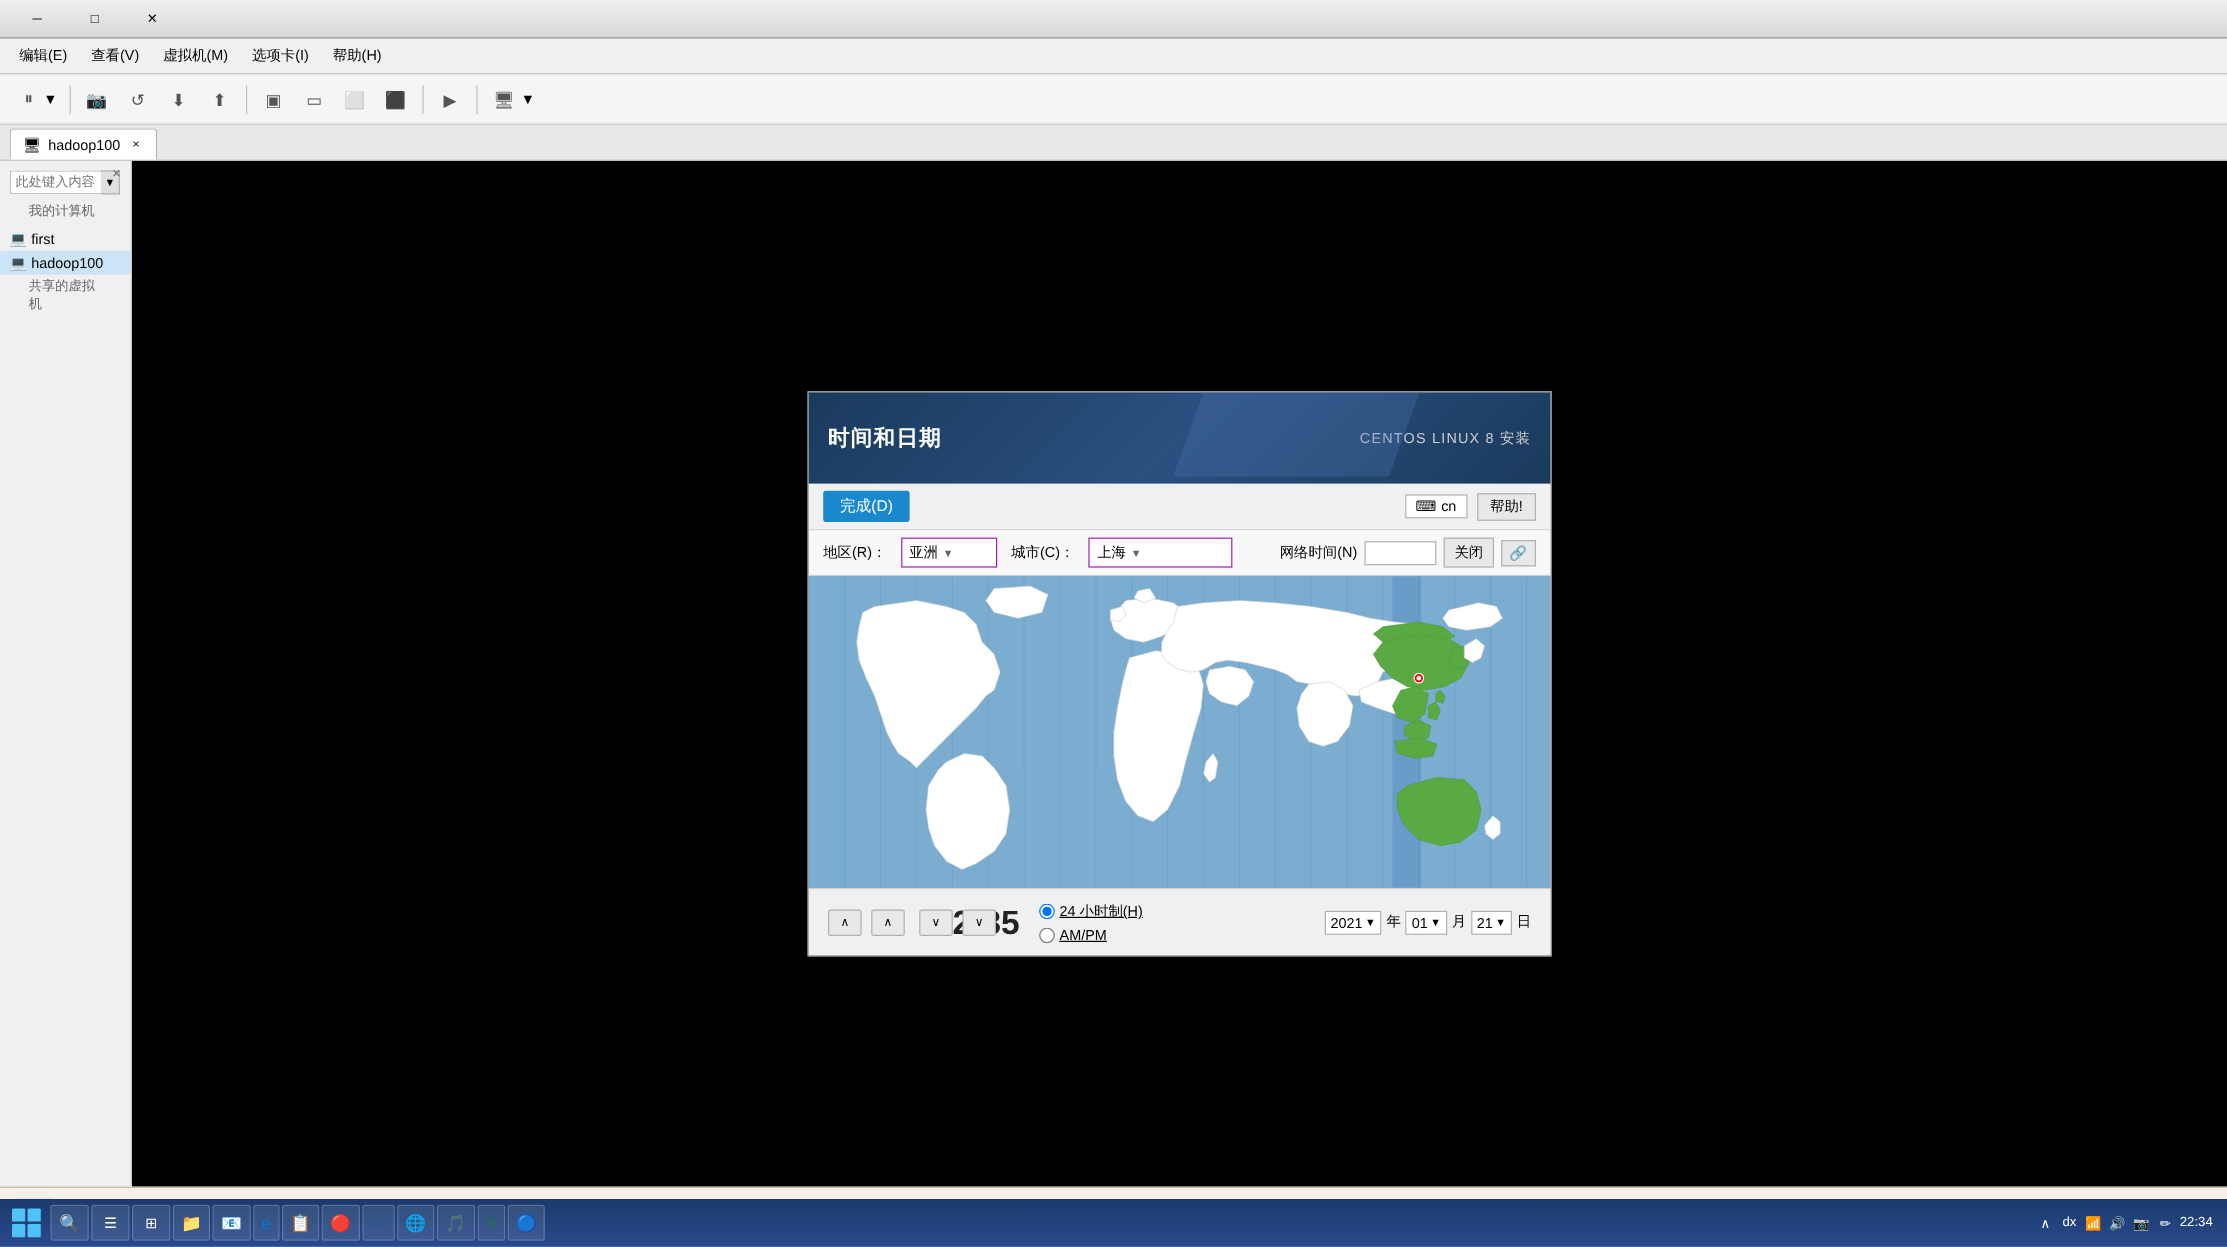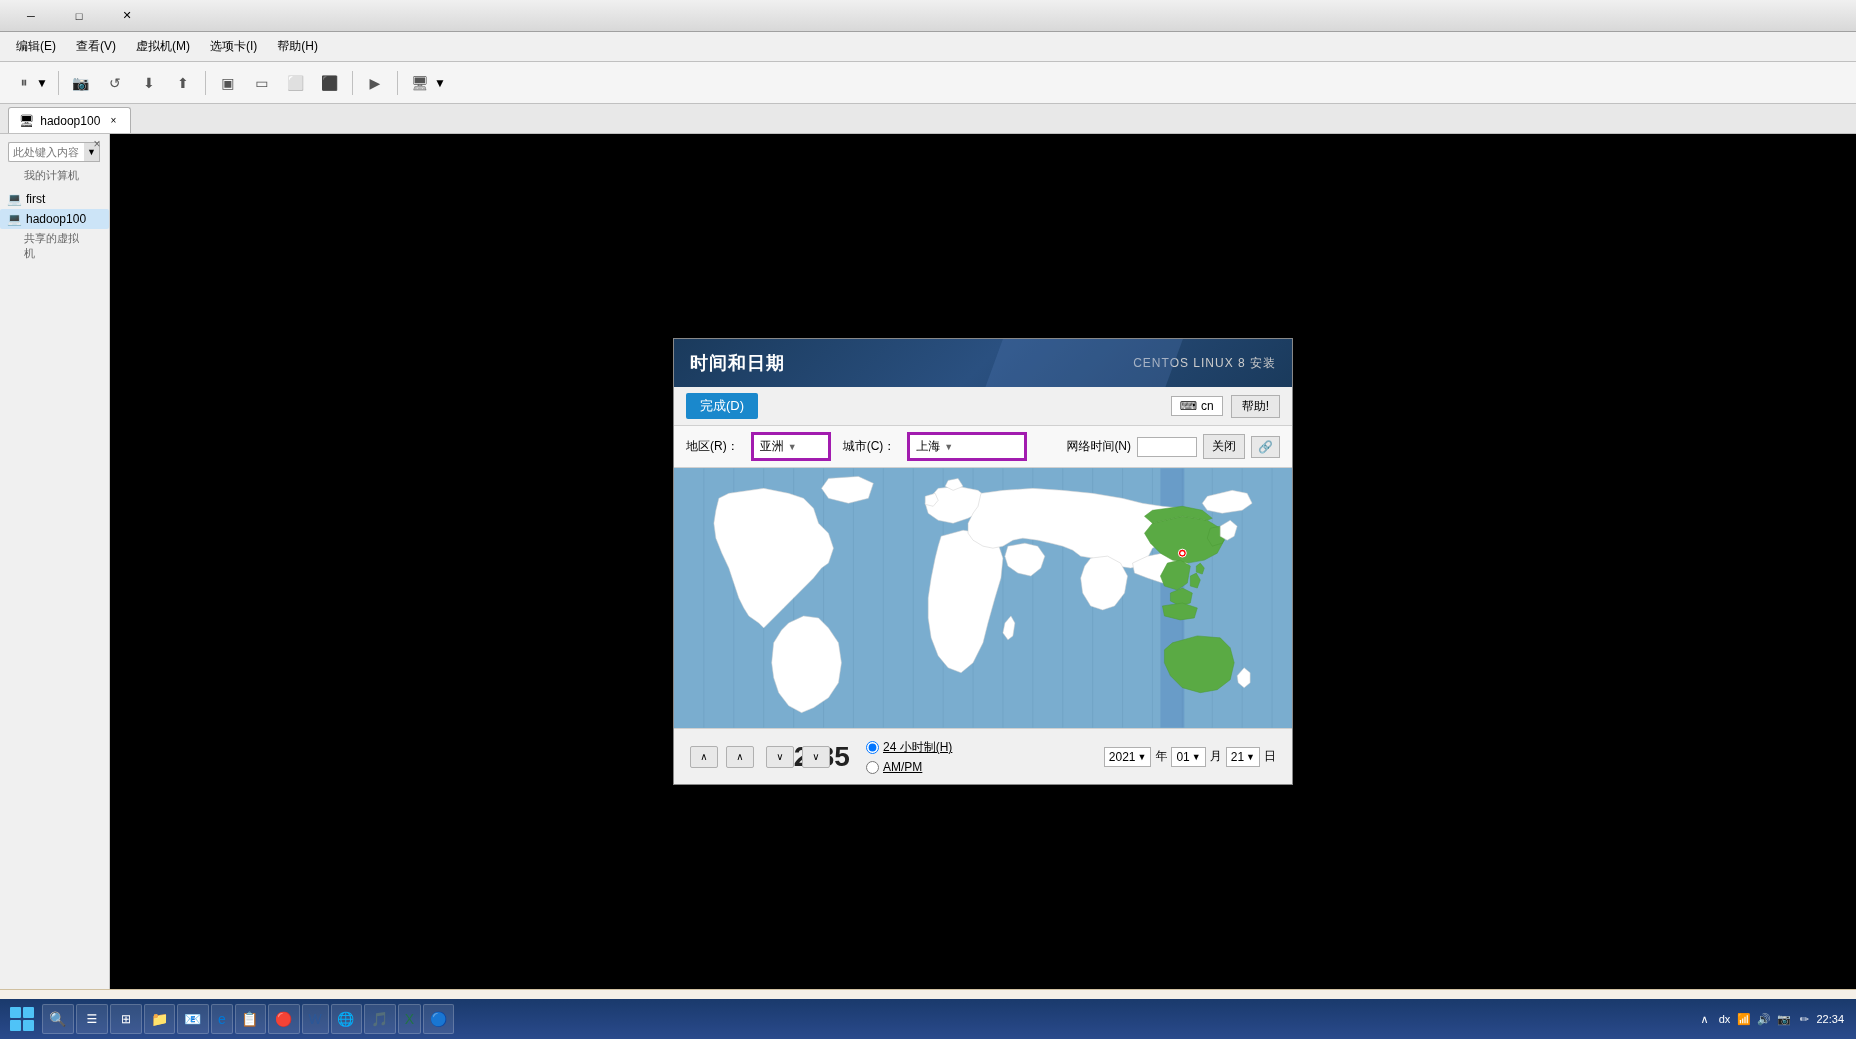--- a/index.html
+++ b/index.html
@@ -179,21 +179,21 @@
     .centos-window {
       width: 620px;
       background: #f0f0f0;
       border: 1px solid #888;
       box-shadow: 0 4px 20px rgba(0,0,0,0.5);
       position: relative;
     }
 
     
     .centos-header {
-      height: 48px;
+      height: 76px;
       background: linear-gradient(135deg, #1a3a5c 0%, #2a5080 50%, #1a3a5c 100%);
       display: flex;
       align-items: center;
       justify-content: space-between;
       padding: 0 16px;
       position: relative;
       overflow: hidden;
     }
     .centos-header::before {
       content: '';
@@ -263,21 +263,21 @@
       background: #f8f8f8;
       border-bottom: 1px solid #d0d0d0;
       padding: 6px 12px;
       display: flex;
       align-items: center;
       gap: 12px;
       font-size: 12px;
     }
     .region-dropdown {
       background: white;
-      border: 3px solid #a21caf;
+      border: 1px solid #a21caf;
       padding: 3px 6px;
       font-size: 12px;
       display: flex;
       align-items: center;
       gap: 4px;
       cursor: pointer;
       min-width: 80px;
     }
     .dropdown-arrow {
       font-size: 9px;

